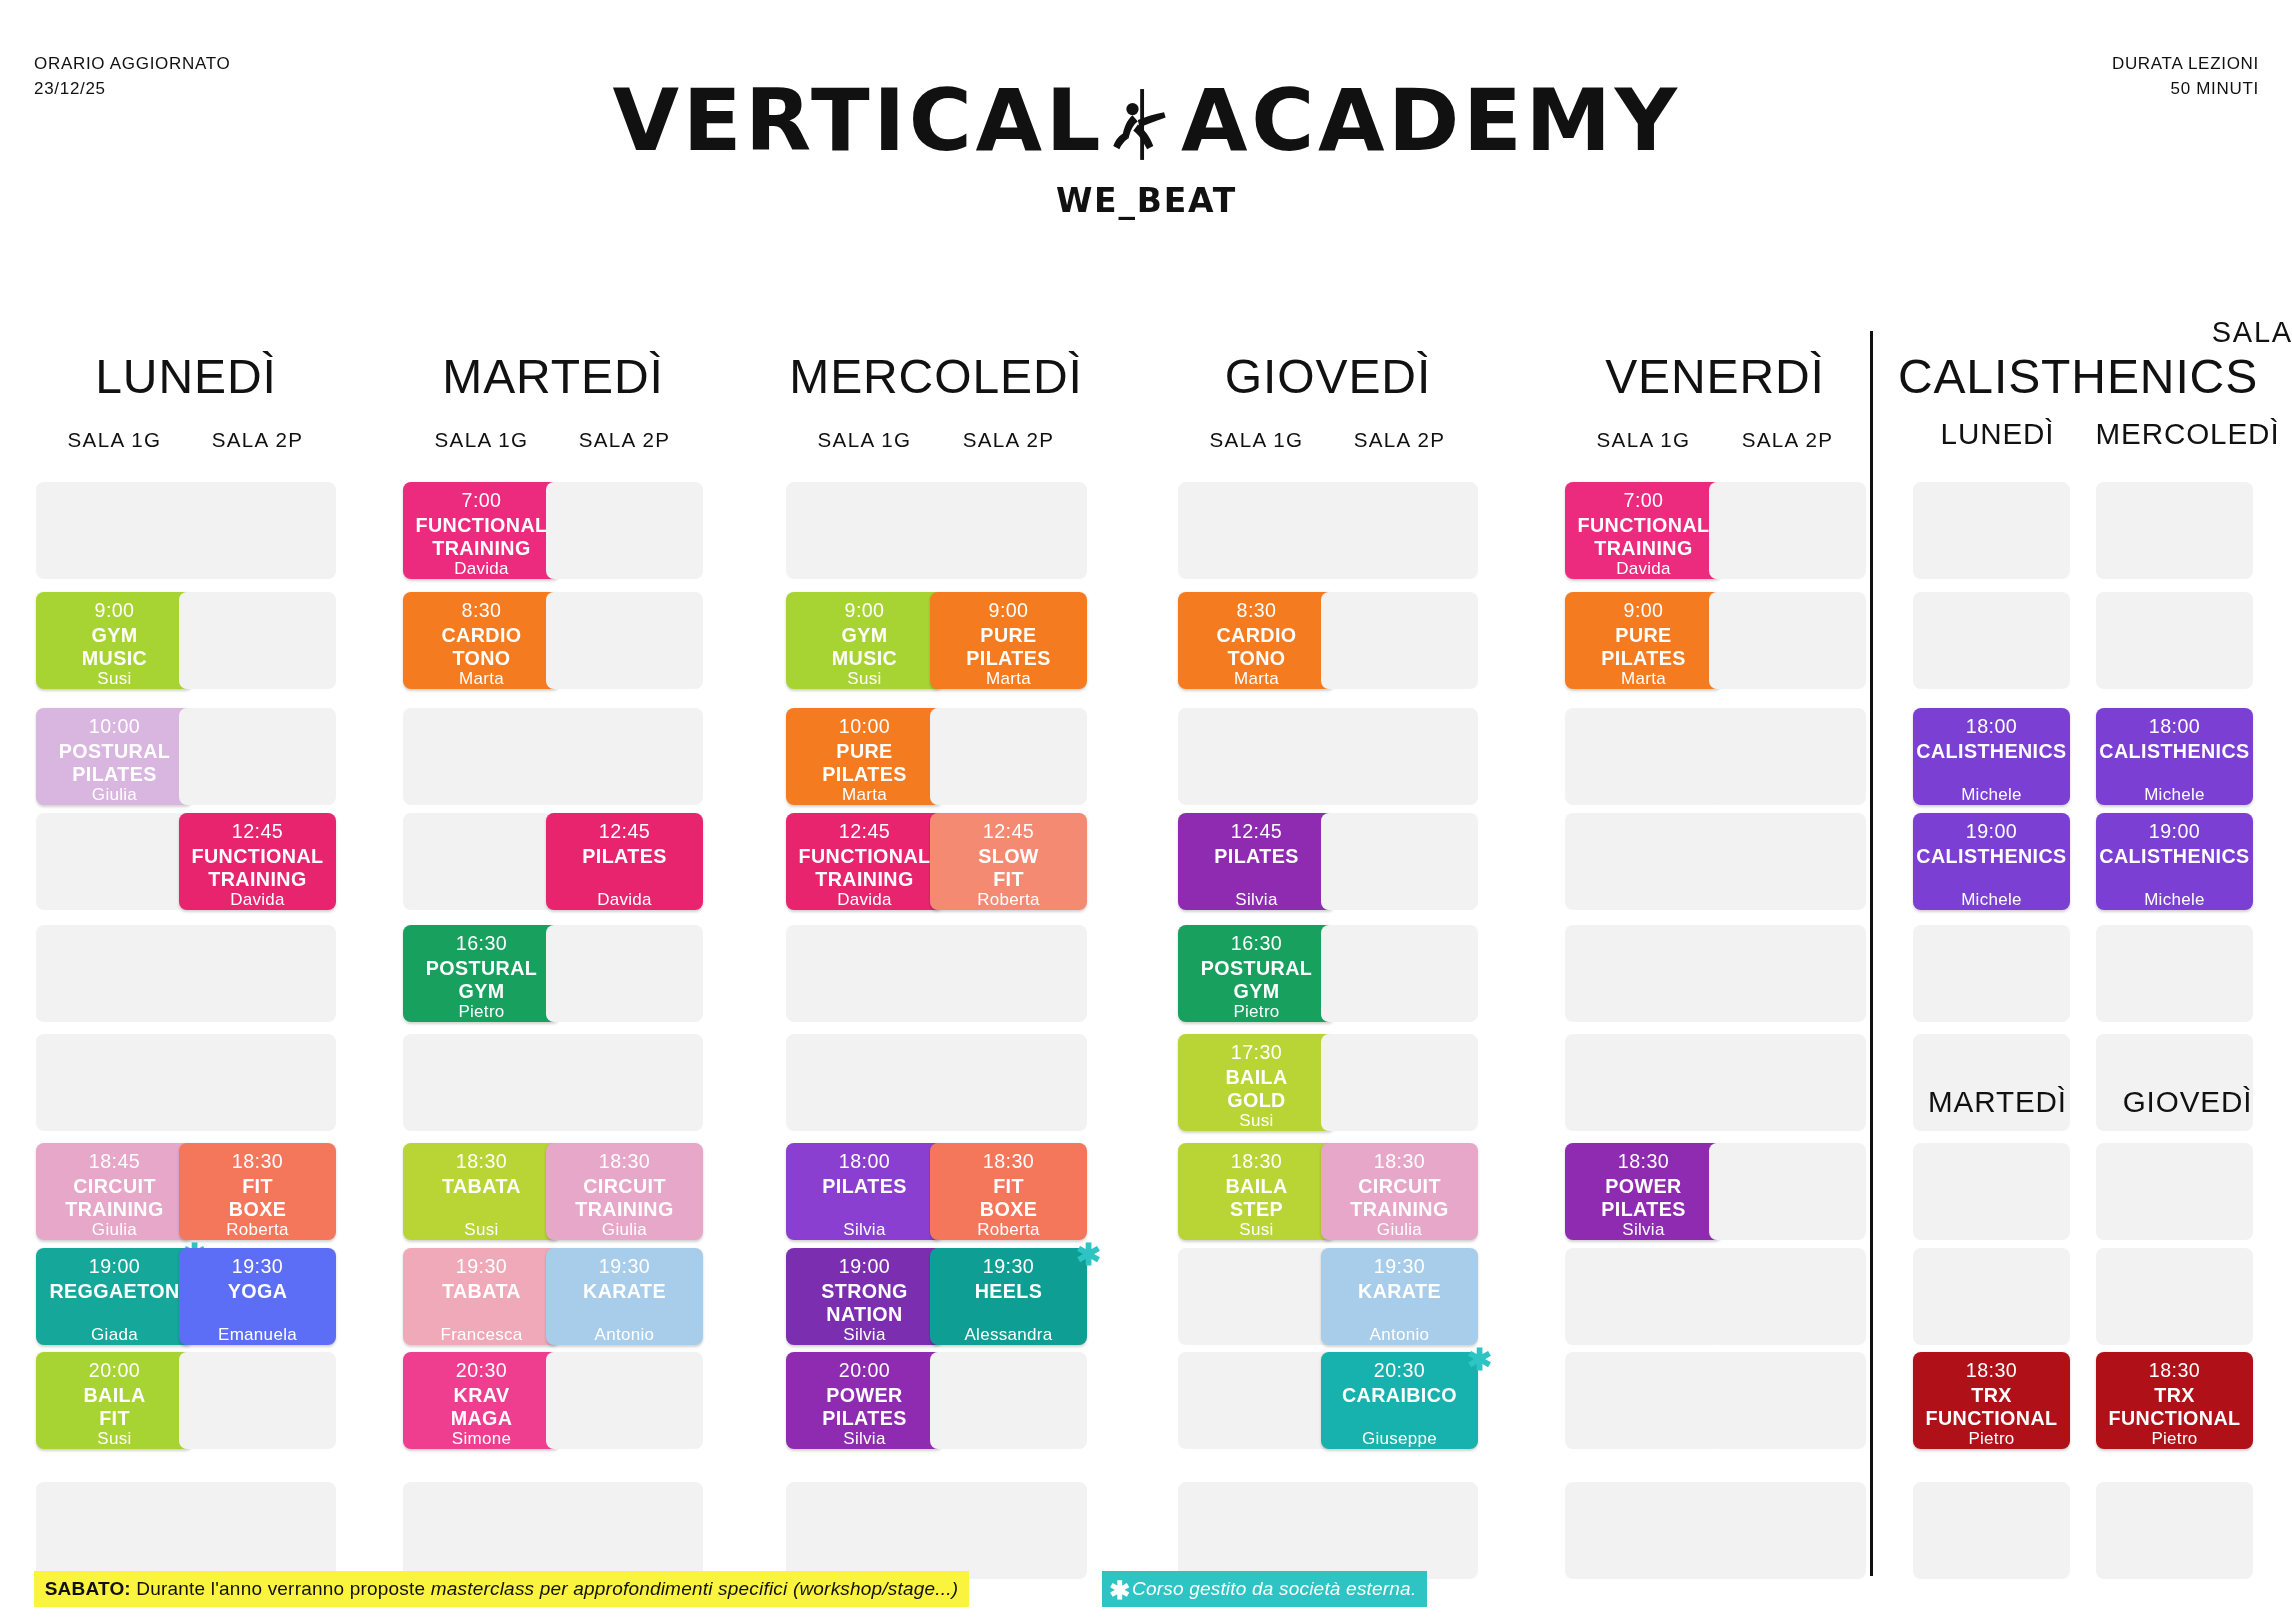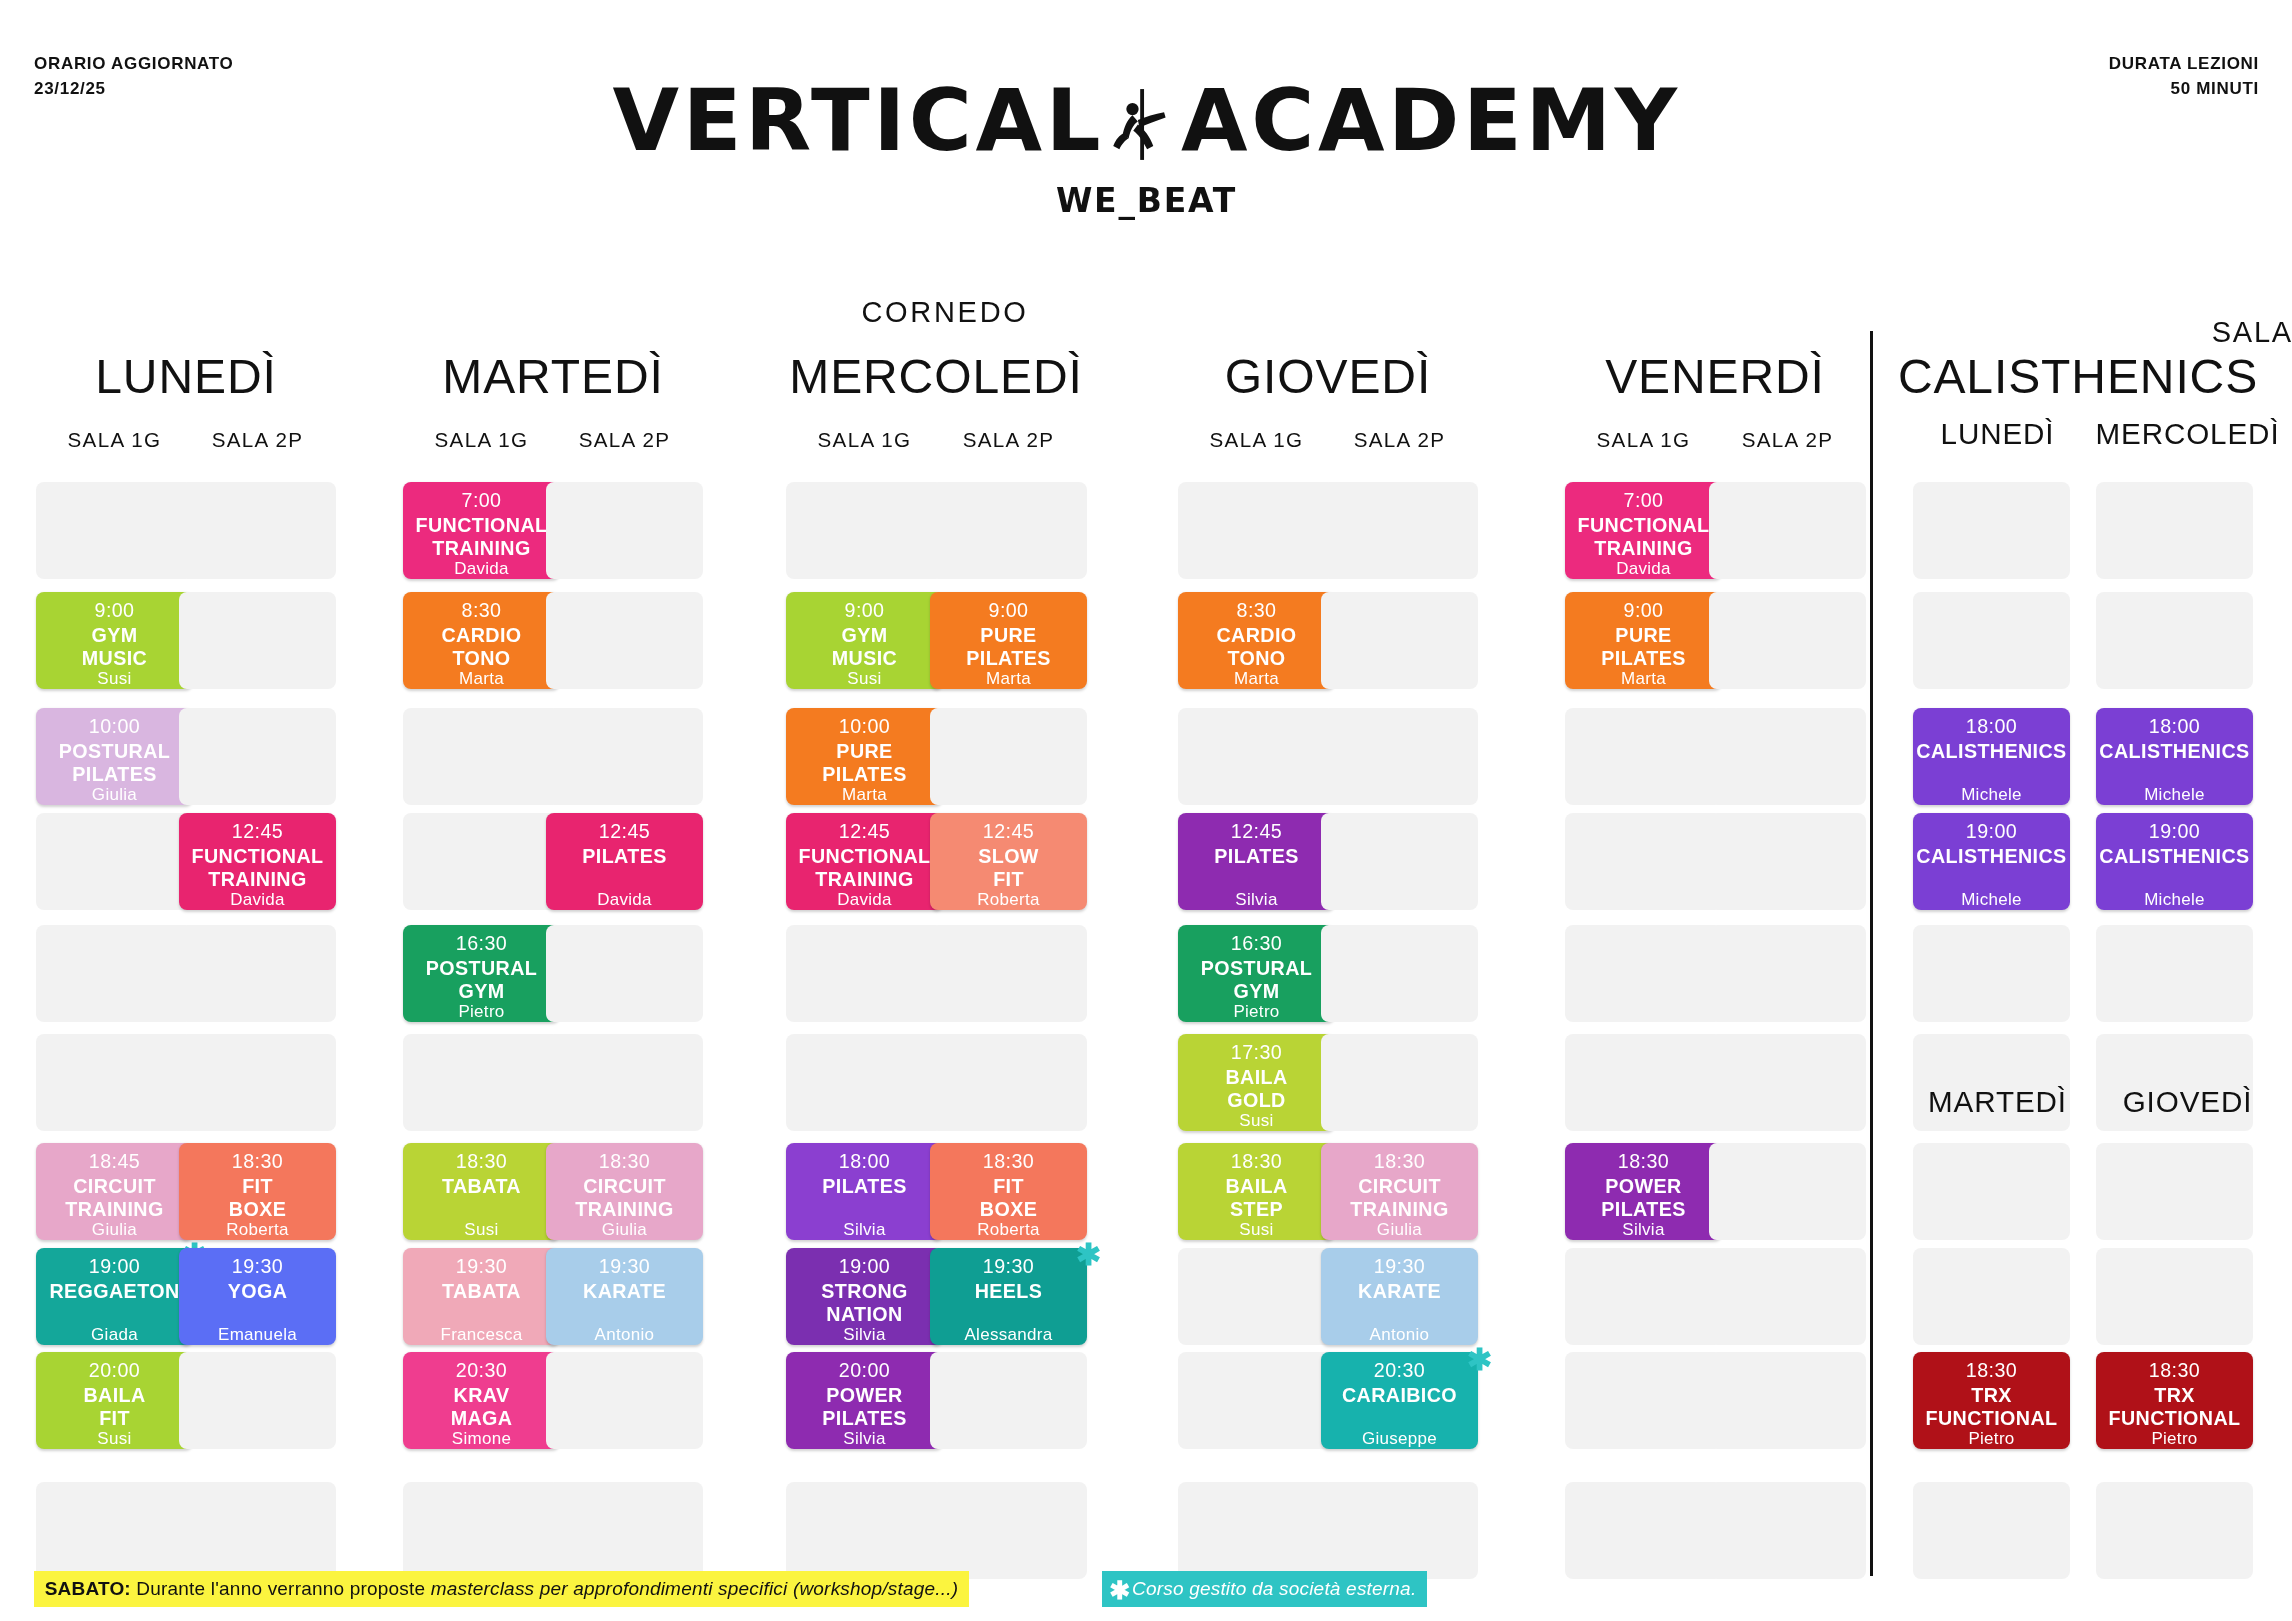--- a/index.html
+++ b/index.html
@@ -14,21 +14,21 @@
     height: 1621px;
     background: #ffffff;
     overflow: hidden;
   }
 
   
   .corner-note {
     position: absolute;
     top: 52px;
     font-size: 17px;
-    font-weight: bold;
+    font-weight: normal;
     letter-spacing: 0.7px;
     color: #111;
     line-height: 1.45;
   }
   .corner-note.left { left: 34px; text-align: left; }
   .corner-note.right { right: 34px; text-align: right; }
 
   .title-wrap {
     position: absolute;
     top: 70px;
@@ -217,21 +217,20 @@
           <path d="M37 38 C30 44 26 54 24 64 L32 68 C34 58 38 50 44 46 Z" fill="#111"></path>
           <path d="M44 44 C54 40 66 36 78 34 L80 41 C68 45 56 50 46 54 Z" fill="#111"></path>
           <path d="M44 50 C52 56 60 66 64 78 L56 82 C50 70 44 62 38 58 Z" fill="#111"></path>
           <path d="M24 62 C18 66 14 72 12 78 L20 82 C23 76 28 70 32 68 Z" fill="#111"></path>
         </svg>
       </span><span>ACADEMY</span>
     </div>
     <div class="subtitle">WE_BEAT</div>
   </div>
 
-  <div class="location">CORNEDO</div>
 
   <div id="day-headers">
       <div class="day-head" style="left: 36px; width: 300px; top: 349px;">LUNEDÌ</div>
       <div class="room-head" style="left: 36px; width: 157px; top: 428px;">SALA 1G</div>
       <div class="room-head" style="left: 179px; width: 157px; top: 428px;">SALA 2P</div>
       <div class="day-head" style="left: 403px; width: 300px; top: 349px;">MARTEDÌ</div>
       <div class="room-head" style="left: 403px; width: 157px; top: 428px;">SALA 1G</div>
       <div class="room-head" style="left: 546px; width: 157px; top: 428px;">SALA 2P</div>
       <div class="day-head" style="left: 786px; width: 300px; top: 349px;">MERCOLEDÌ</div>
       <div class="room-head" style="left: 786px; width: 157px; top: 428px;">SALA 1G</div>

